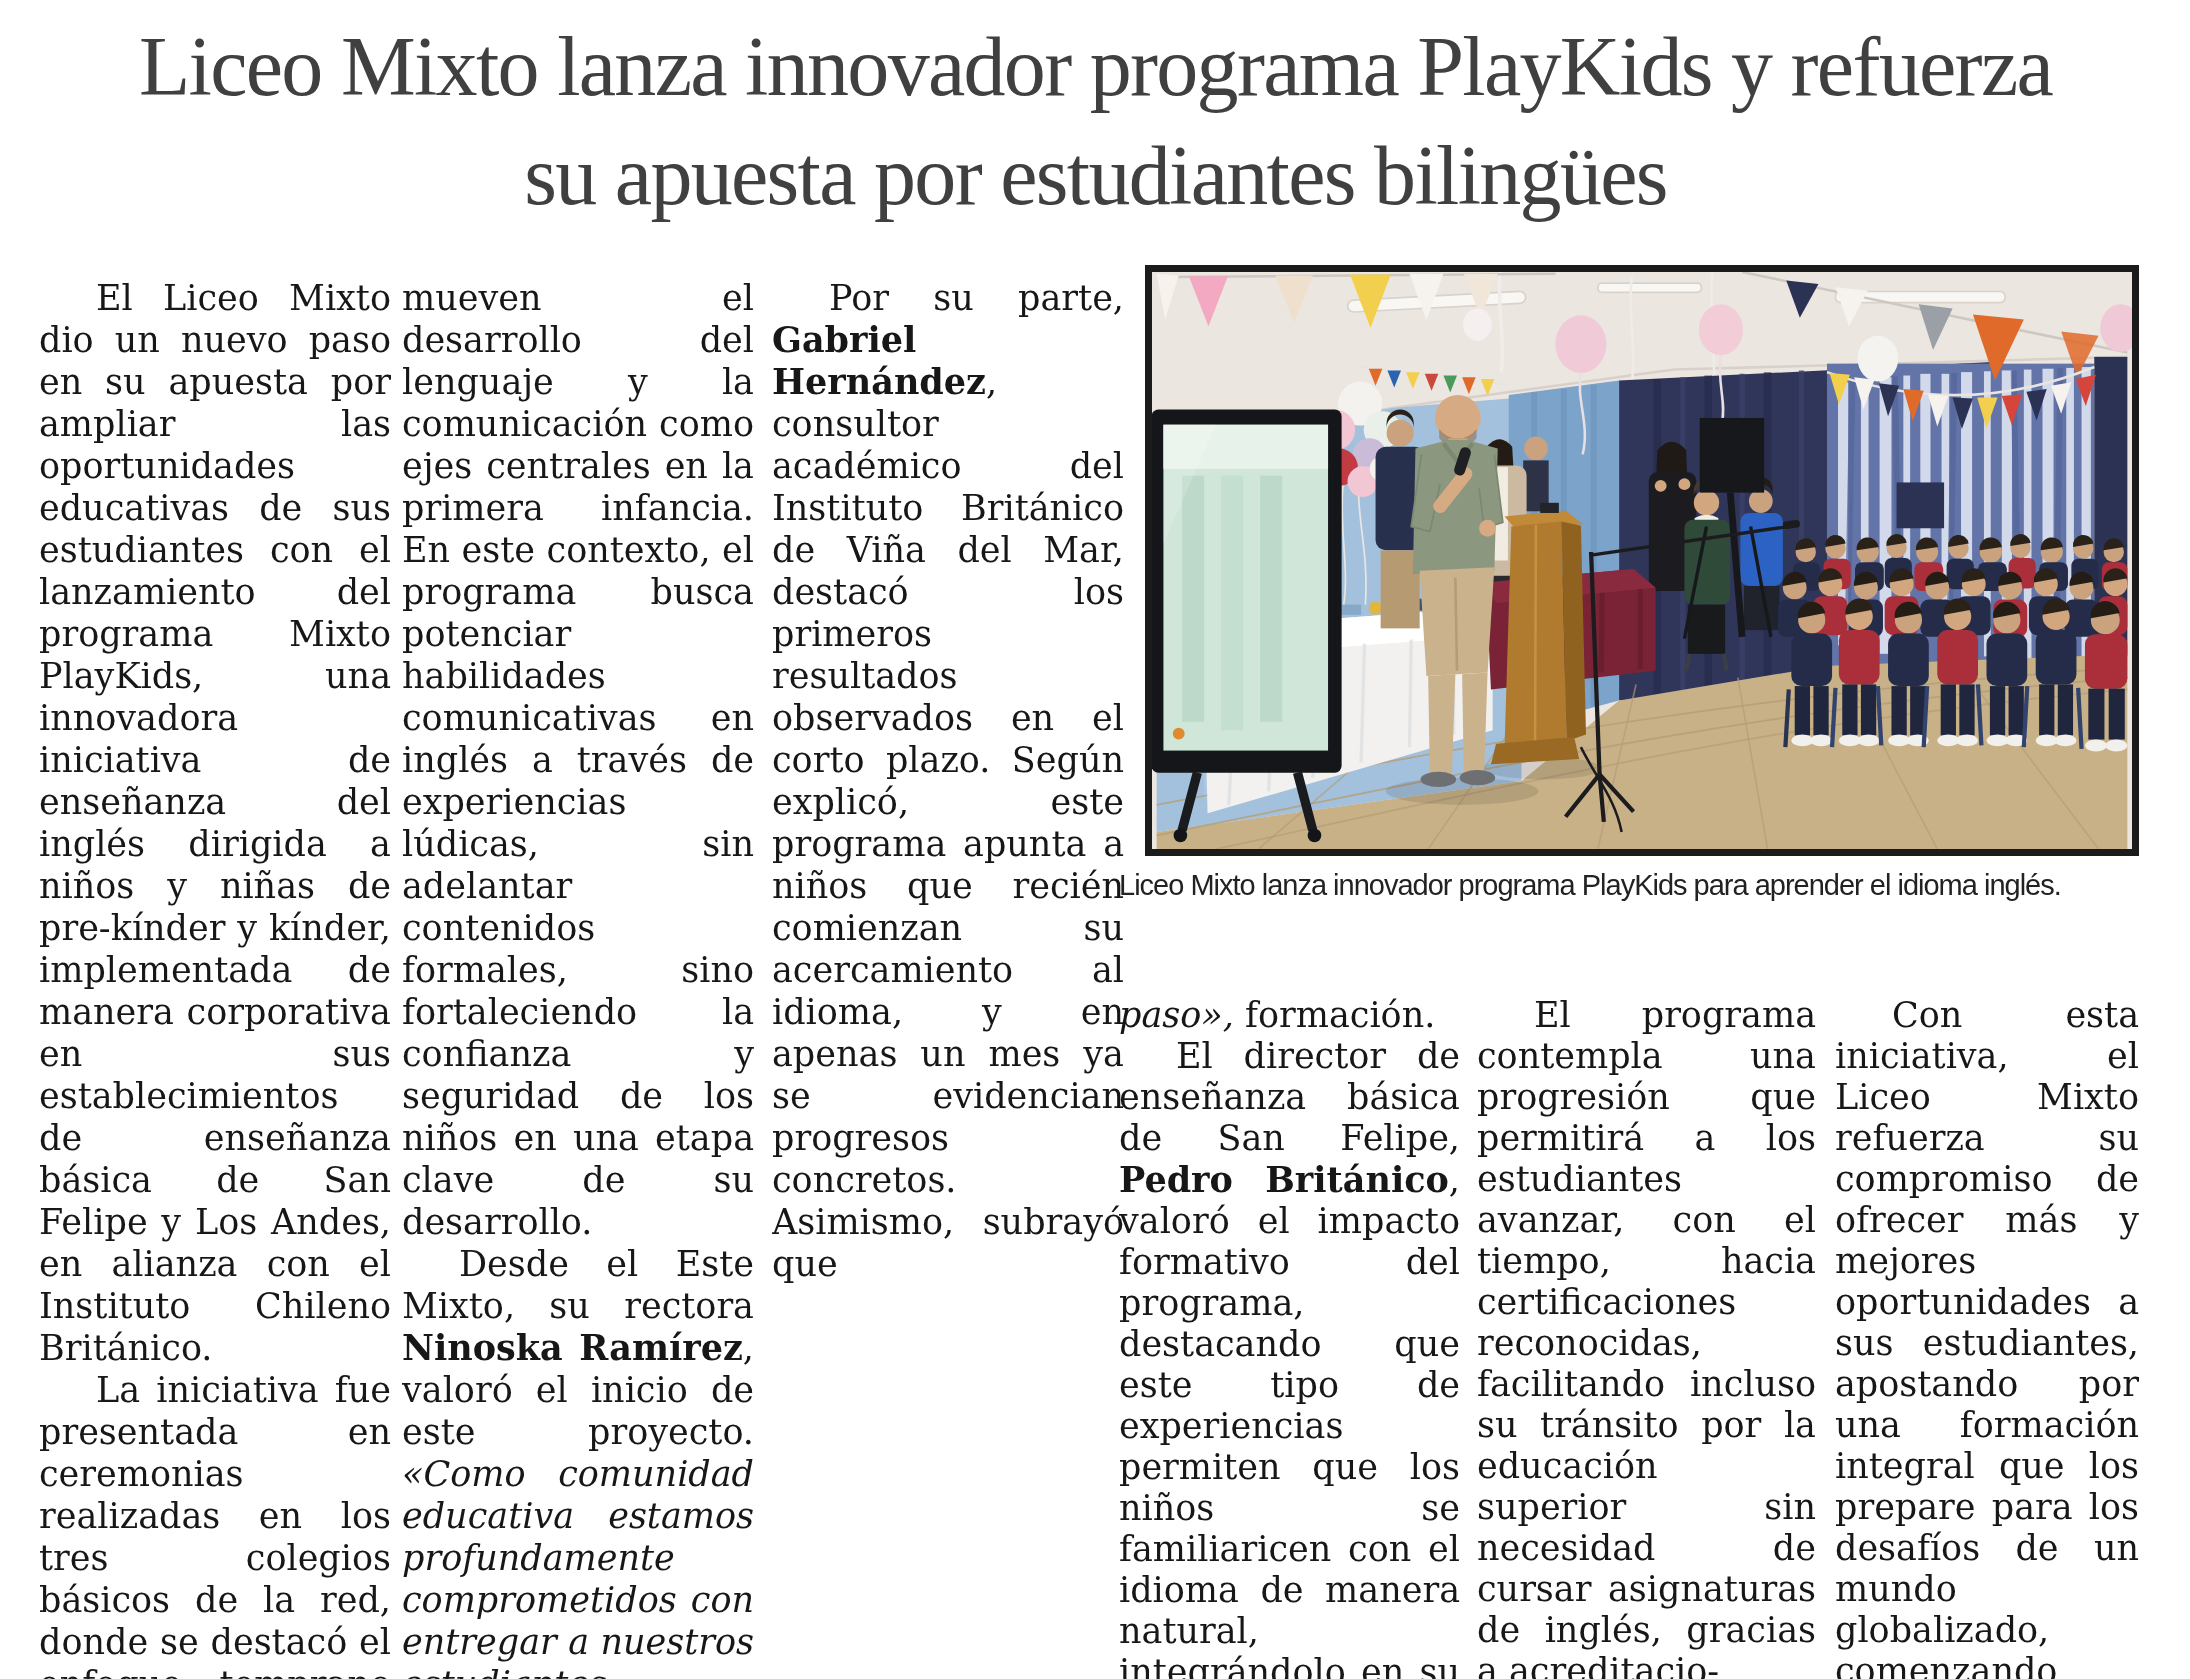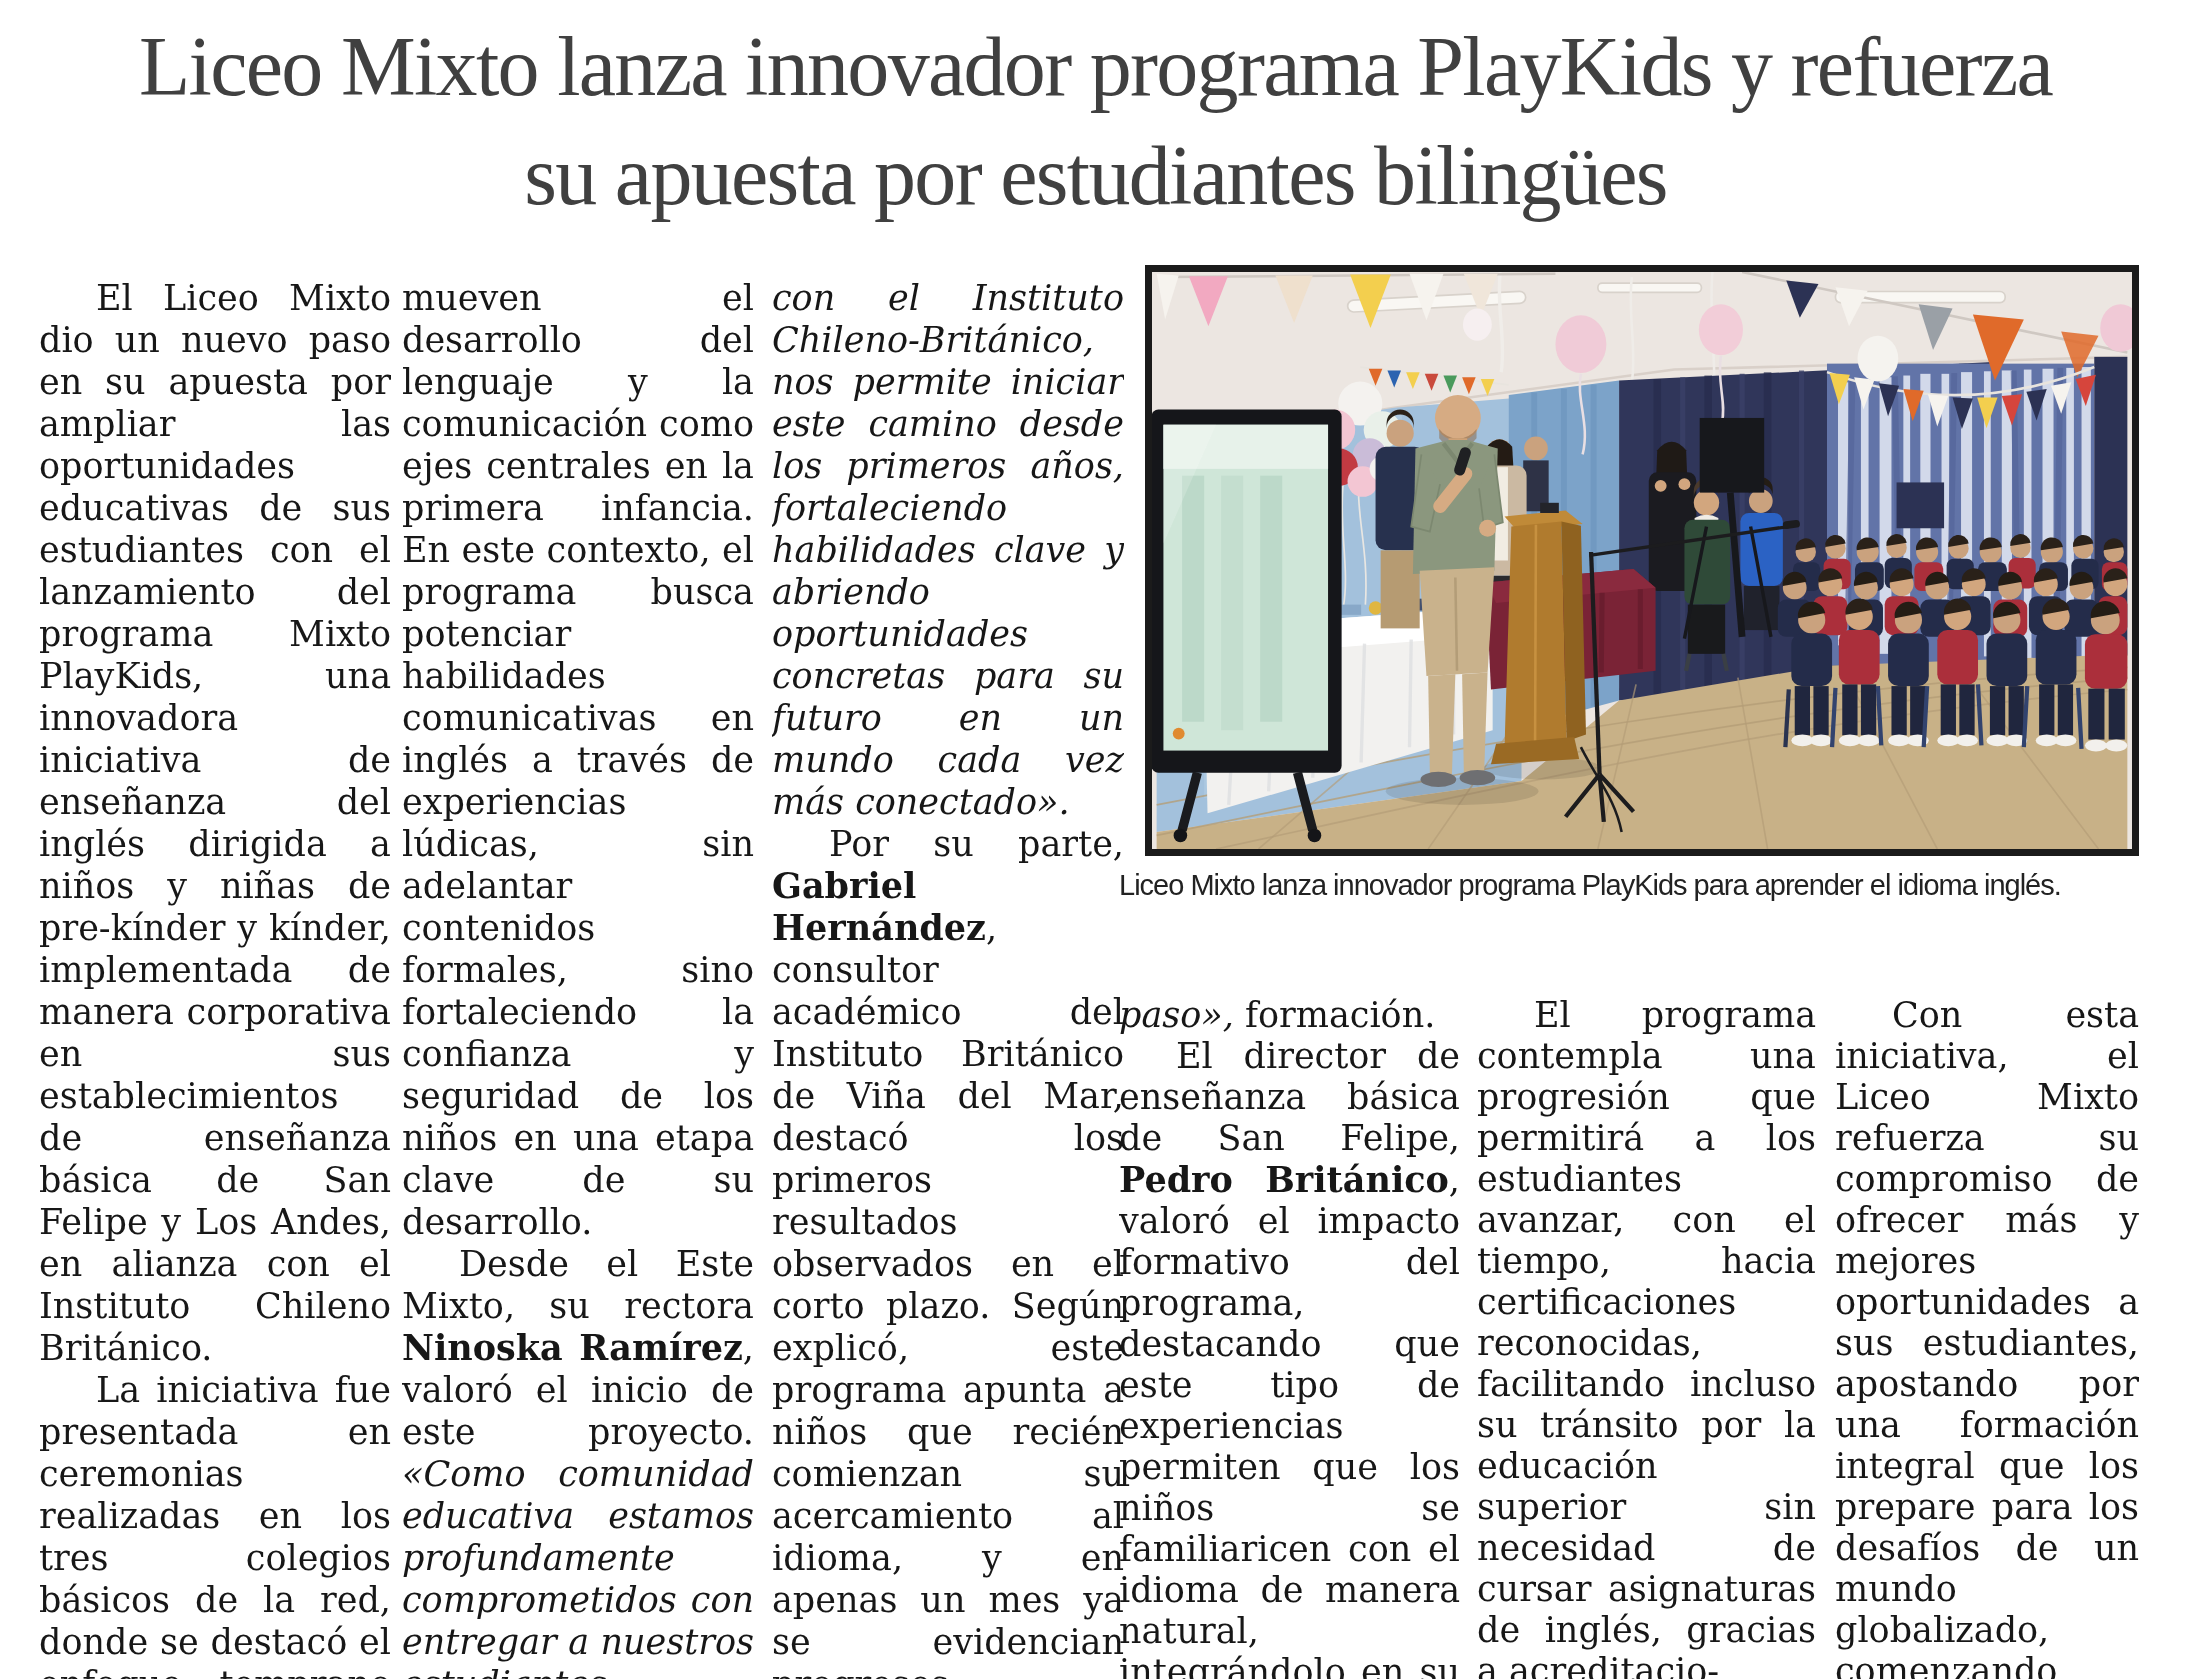--- a/index.html
+++ b/index.html
@@ -34,21 +34,20 @@
 
   <div id="c1" class="col">
       <p class="indent"><span>El Liceo Mixto dio un nuevo paso en su apuesta por ampliar las oportunidades educativas de sus estudiantes con el lanzamiento del programa Mixto PlayKids, una innovadora iniciativa de enseñanza del inglés dirigida a niños y niñas de pre-kínder y kínder, implementada de manera corporativa en sus establecimientos de enseñanza básica de San Felipe y Los Andes, en alianza con el Instituto Chileno Británico.</span></p>
       <p class="indent"><span>La iniciativa fue presentada en ceremonias realizadas en los tres colegios básicos de la red, donde se destacó el enfoque temprano del aprendizaje del idioma, alineado con las Bases Curriculares de Educación Parvularia del MINEDUC, que pro-</span></p>
     </div>
   <div id="c2" class="col">
       <p class=""><span>mueven el desarrollo del lenguaje y la comunicación como ejes centrales en la primera infancia. En este contexto, el programa busca potenciar habilidades comunicativas en inglés a través de experiencias lúdicas, sin adelantar contenidos formales, sino fortaleciendo la confianza y seguridad de los niños en una etapa clave de su desarrollo.</span></p>
       <p class="indent"><span>Desde el Este Mixto, su rectora </span><span class="b">Ninoska Ramírez</span><span>, valoró el inicio de este proyecto. </span><span class="i">«Como comunidad educativa estamos profundamente comprometidos con entregar a nuestros estudiantes herramientas que marquen una diferencia real en sus vidas. Este programa de inglés, que desarrollamos en alianza</span></p>
     </div>
   <div id="c3" class="col">
-      <p class=""><span class="i">con el Instituto Chileno-Británico, nos permite iniciar este camino desde los primeros años, fortaleciendo habilidades clave y abriendo oportunidades concretas para su futuro en un mundo cada vez más conectado».</span></p>
       <p class="indent"><span>Por su parte, </span><span class="b">Gabriel Hernández</span><span>, consultor académico del Instituto Británico de Viña del Mar, destacó los primeros resultados observados en el corto plazo. Según explicó, este programa apunta a niños que recién comienzan su acercamiento al idioma, y en apenas un mes ya se evidencian progresos concretos. Asimismo, subrayó que </span></p>
     </div>
 
   <figure class="photo-fig">
     <svg class="photo-svg" viewBox="0 0 1144 680">
 
       <g>
         <rect x="0" y="0" width="1144" height="240" fill="#ece6e1"></rect>
         <path d="M0,205 L280,160 L610,115 L1144,100" stroke="#d9d0c9" stroke-width="3" fill="none"></path>
         <rect x="225" y="28" width="210" height="14" rx="7" fill="#f9f7f3" stroke="#d8d2cb" stroke-width="2" transform="rotate(-3 330 35)"></rect>

